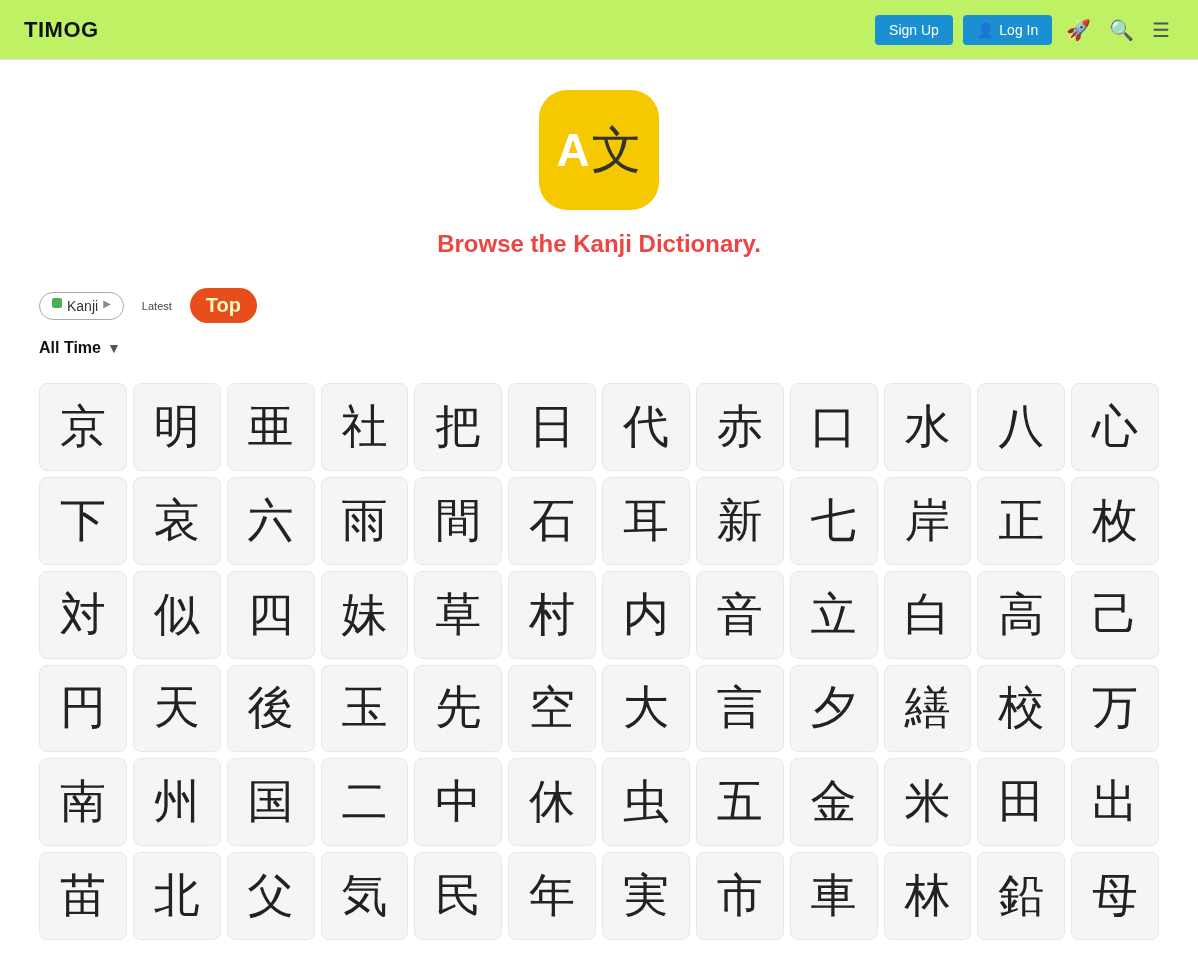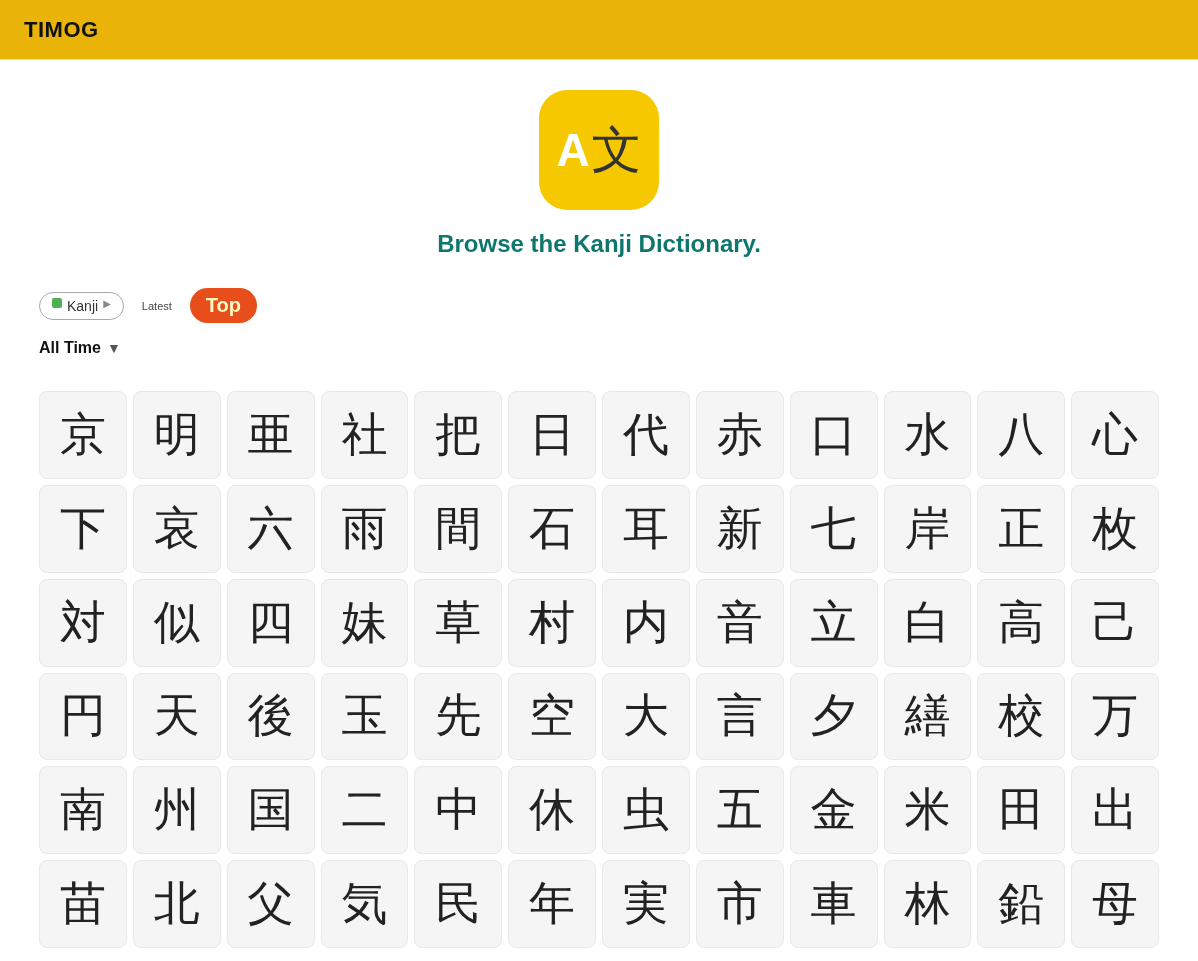--- a/index.html
+++ b/index.html
@@ -6,21 +6,21 @@
     body { font-family: -apple-system, BlinkMacSystemFont, 'Segoe UI', sans-serif; background: #fff; color: #222; }
 
     
     header {
       display: flex;
       align-items: center;
       justify-content: space-between;
       padding: 12px 24px;
       height: 60px;
       border-bottom: 1px solid #e0e0e0;
-      background: #eab308;
+      background: #bef264;
     }
     .logo {
       font-size: 22px;
       font-weight: 900;
       letter-spacing: 0.5px;
       color: #111;
     }
     .header-right {
       display: flex;
       align-items: center;
@@ -89,21 +89,21 @@
       font-family: Arial, sans-serif;
     }
     .app-icon-kanji {
       color: #333;
       font-size: 50px;
     }
 
     .hero-title {
       font-size: 24px;
       font-weight: 700;
-      color: #0f766e;
+      color: #ef4444;
     }
 
     
     .tabs-row {
       display: flex;
       align-items: center;
       gap: 8px;
       margin-bottom: 16px;
     }
     .tab-kanji {
@@ -146,21 +146,21 @@
       font-size: 20px;
       font-weight: 600;
       cursor: pointer;
     }
 
     
     .filter-row {
       display: flex;
       align-items: center;
       gap: 8px;
-      margin-bottom: 34px;
+      margin-bottom: 26px;
     }
     .filter-btn {
       display: flex;
       align-items: center;
       gap: 6px;
       font-size: 16px;
       font-weight: 700;
       color: #111;
       background: transparent;
       border: none;
@@ -195,20 +195,30 @@
 
     @media (max-width: 900px) {
       .kanji-grid { grid-template-columns: repeat(8, 1fr); }
     }
   </style>
 </head>
 <body>
 
 <header>
   <div class="logo">TIMOG</div>
+  <div class="header-right">
+    <button class="btn-signup">Sign Up</button>
+    <button class="btn-login">
+      <span>👤</span>
+      <span>Log In</span>
+    </button>
+    <span class="header-icon">🚀</span>
+    <span class="header-icon">🔍</span>
+    <span class="header-icon">☰</span>
+  </div>
 </header>
 
 <main>
 
   <div class="hero">
     <div class="app-icon">
       <span class="app-icon-a">A</span>
       <span class="app-icon-kanji">文</span>
     </div>
     <h1 class="hero-title">Browse the Kanji Dictionary.</h1>

